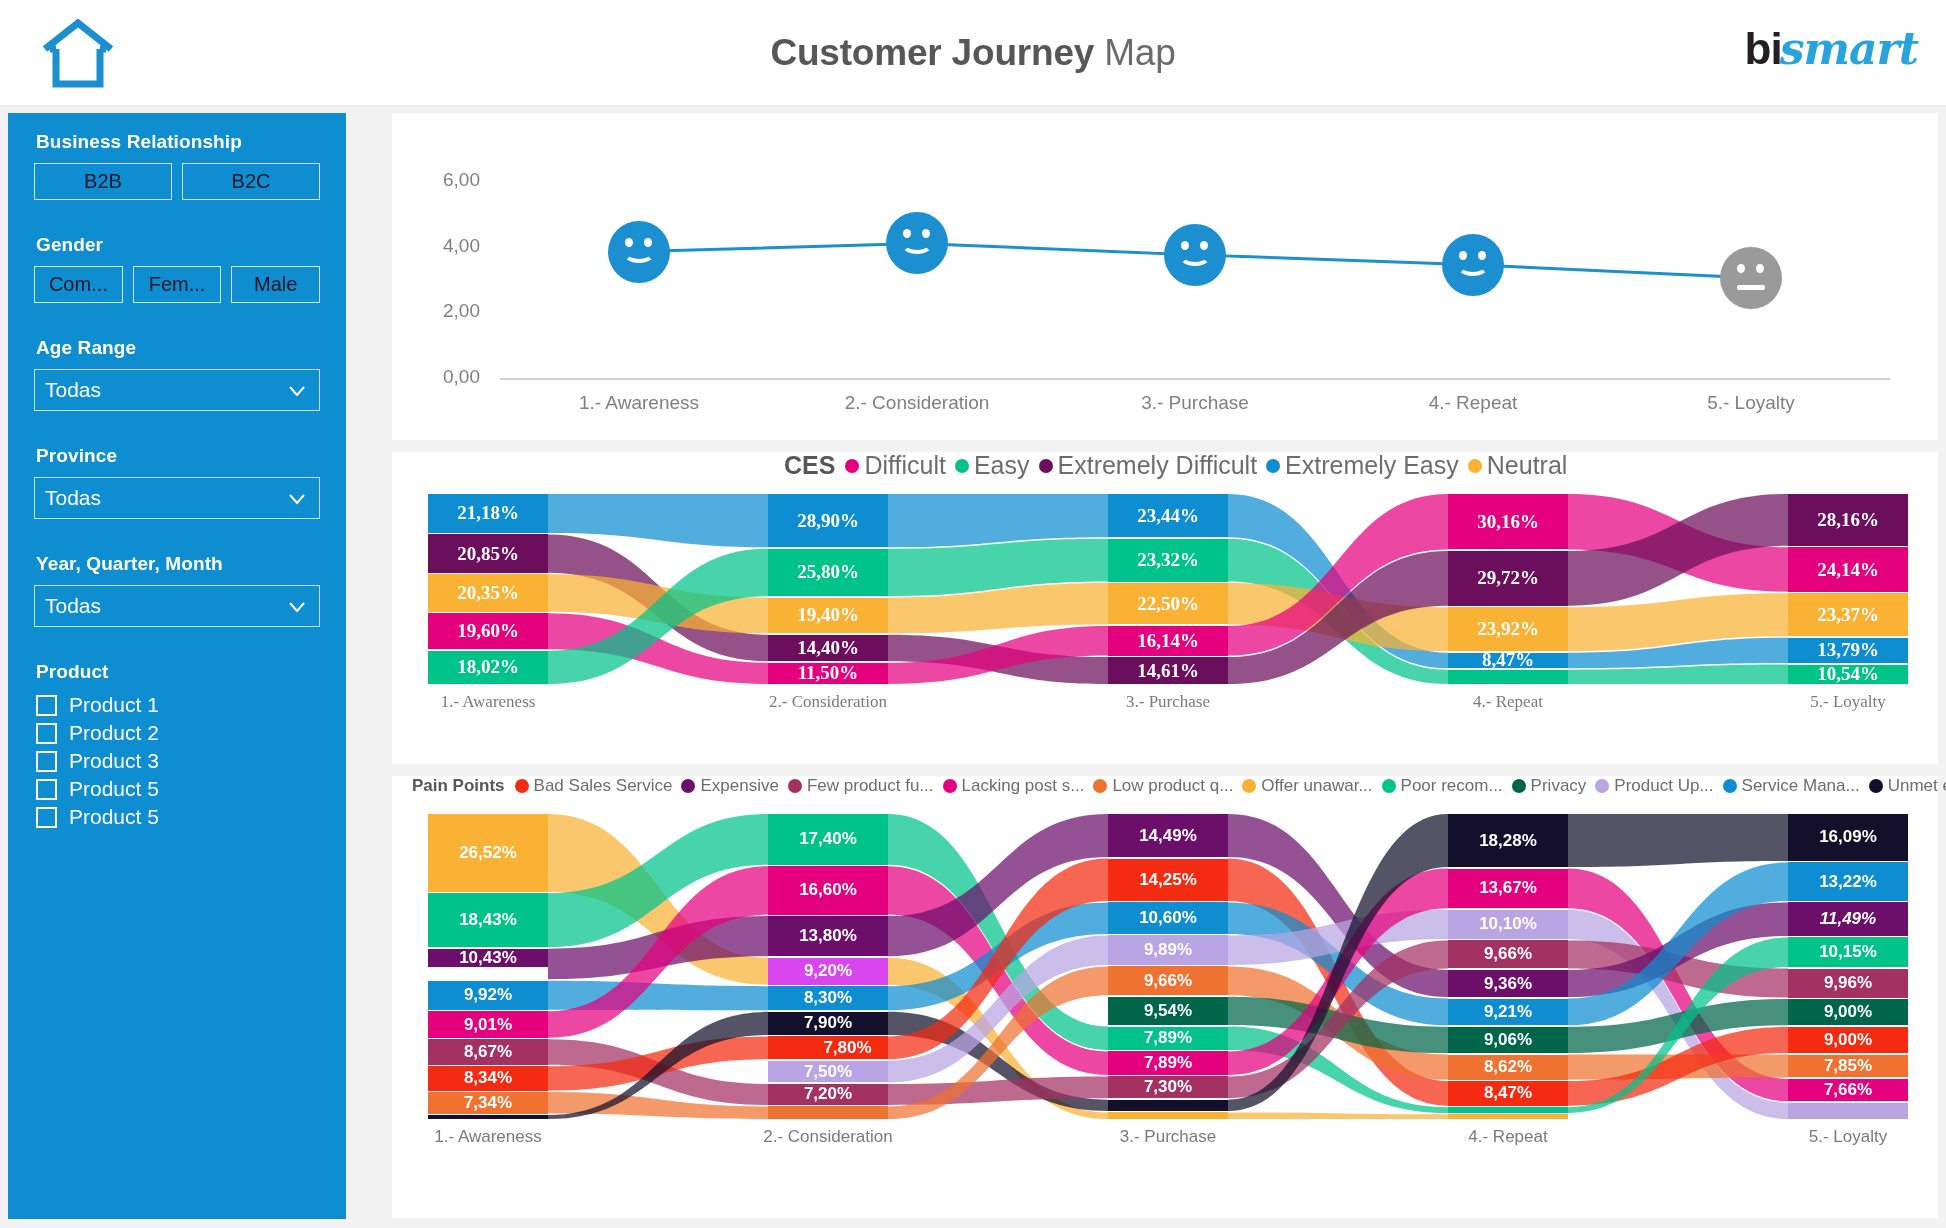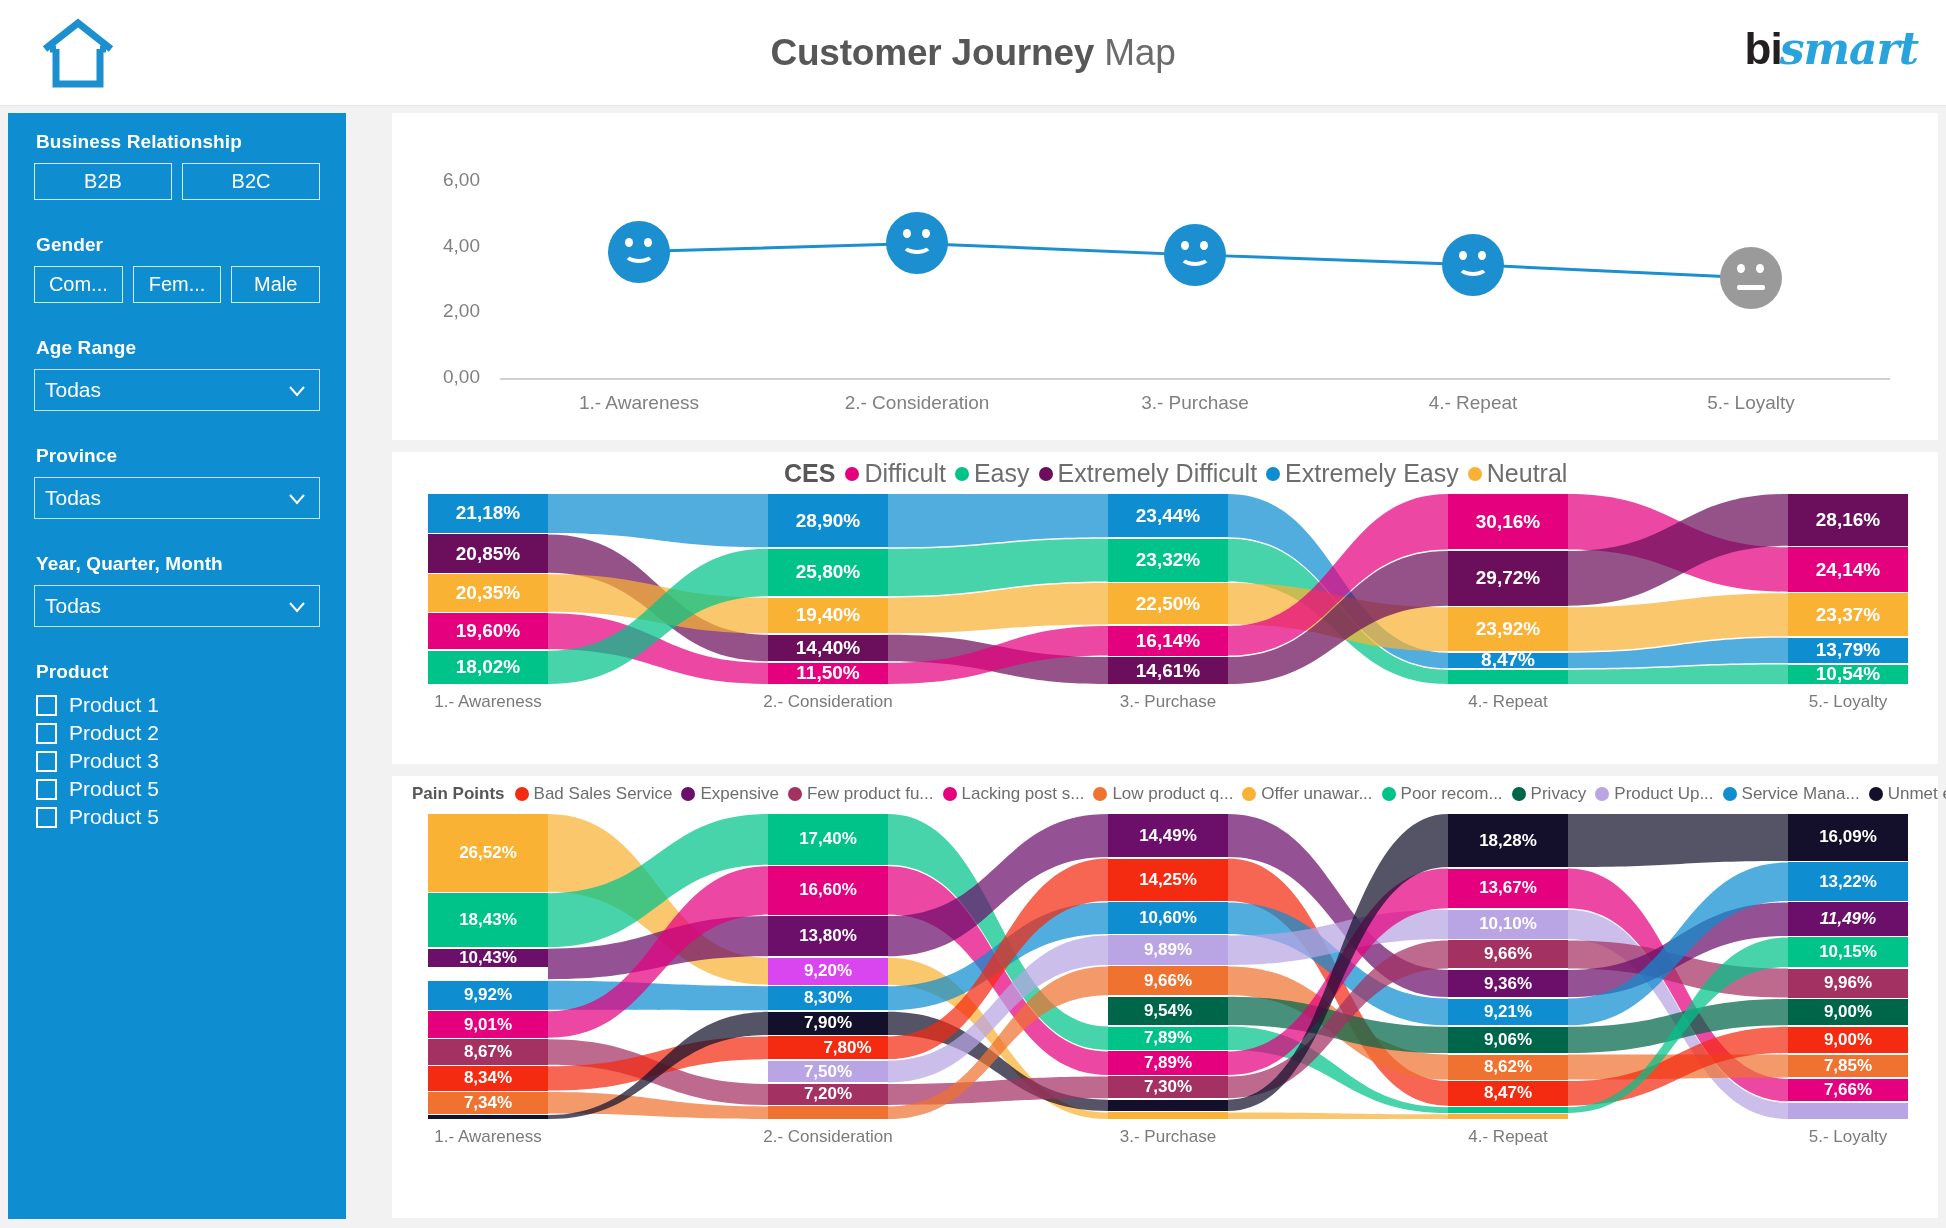--- a/index.html
+++ b/index.html
@@ -39,21 +39,21 @@
   
   .sidebar {
     position:absolute; left:8px; top:113px; width:338px; height:1106px;
     background:#0e8ed0; color:#ffffff;
     padding:18px 26px 0 26px;
   }
   .f-label { font-size:19px; font-weight:700; margin:0 0 10px 2px; letter-spacing:.1px; }
   .group { margin-bottom:34px; }
   .btn-row { display:flex; gap:10px; }
   .pill {
-    flex:1; border:1px solid #cfe9f8; background:transparent; color:#ffffff;
+    flex:1; border:1px solid #cfe9f8; background:transparent; color:#0f172a;
     font-size:20px; text-align:center; padding:6px 4px 7px 4px; line-height:1.1;
     white-space:nowrap; overflow:hidden; text-overflow:ellipsis;
     font-family:"Liberation Sans", sans-serif;
   }
   .combo {
     position:relative; border:1px solid #bfe2f6; height:42px;
     display:flex; align-items:center; padding:0 10px;
     font-size:21px; color:#ffffff;
   }
   .combo .chev { position:absolute; right:12px; top:11px; width:20px; height:20px; }
@@ -91,21 +91,21 @@
   .sankey { position:absolute; }
   .node {
     position:absolute; display:flex; align-items:center; justify-content:center;
     color:#ffffff; font-weight:700; overflow:hidden; white-space:nowrap;
   }
   .stage-lab {
     position:absolute; font-size:17px; color:#7a7a7a; text-align:center; width:240px;
   }
 
   
-  .legend { position:absolute; display:flex; align-items:center; flex-wrap:nowrap;margin-top:8px; }
+  .legend { position:absolute; display:flex; align-items:center; flex-wrap:nowrap; }
   .legend .lg-title { font-weight:700; color:#575757; margin-right:10px; white-space:nowrap; }
   .legend .item { display:flex; align-items:center; margin-right:9px; white-space:nowrap; }
   .legend .dot { width:14px; height:14px; border-radius:50%; margin-right:5px; flex:none; }
   .legend .ltext { color:#6d6d6d; }
   #legend-ces { left:392px; top:-1px; font-size:25px; }
   #legend-pain { left:20px; top:0; font-size:17px; }
 
   .scroll-stub { position:absolute; left:0; top:0; width:8px; height:1228px; background:#f2f2f2; }
   .bottombar { position:absolute; left:0; top:1218px; width:1946px; height:10px; background:#f2f2f2; }
 </style>
@@ -277,21 +277,21 @@
           <span class="item">
             <span class="dot" style="background:#0e8ed0;"></span>
             <span class="ltext">Extremely Easy</span>
           </span>
           <span class="item">
             <span class="dot" style="background:#f9b233;"></span>
             <span class="ltext">Neutral</span>
           </span>
         </span>
     </div>
-    <div class="sankey" id="sankey-ces" style="left:36px; top:42px; width:1480px; height:230px;">
+    <div class="sankey" id="sankey-ces" style="left:36px; top:42px; width:1480px; height:230px;font-family:Liberation Serif, serif;">
         <svg width="1480" height="190" style="position:absolute;left:0;top:0;">
           <path d="M 120 0 C 230 0, 230 0, 340 0 L 340 53.175999999999995 C 230 53.175999999999995, 230 38.971199999999996, 120 38.971199999999996 Z" fill="#0e8ed0" fill-opacity="0.72"></path>
           <path d="M 120 40.471199999999996 C 230 40.471199999999996, 230 140.844, 340 140.844 L 340 167.34 C 230 167.34, 230 78.8352, 120 78.8352 Z" fill="#6b0f5c" fill-opacity="0.72"></path>
           <path d="M 120 80.3352 C 230 80.3352, 230 103.648, 340 103.648 L 340 139.344 C 230 139.344, 230 117.7792, 120 117.7792 Z" fill="#f9b233" fill-opacity="0.72"></path>
           <path d="M 120 119.2792 C 230 119.2792, 230 168.84, 340 168.84 L 340 190 C 230 190, 230 155.3432, 120 155.3432 Z" fill="#e5007e" fill-opacity="0.72"></path>
           <path d="M 120 156.8432 C 230 156.8432, 230 54.675999999999995, 340 54.675999999999995 L 340 102.148 C 230 102.148, 230 190, 120 190 Z" fill="#00c389" fill-opacity="0.72"></path>
           <path d="M 460 0 C 570 0, 570 0, 680 0 L 680 43.125287471252875 C 570 43.125287471252875, 570 53.175999999999995, 460 53.175999999999995 Z" fill="#0e8ed0" fill-opacity="0.72"></path>
           <path d="M 460 54.675999999999995 C 570 54.675999999999995, 570 44.625287471252875, 680 44.625287471252875 L 680 87.52979702029796 C 570 87.52979702029796, 570 102.148, 460 102.148 Z" fill="#00c389" fill-opacity="0.72"></path>
           <path d="M 460 103.648 C 570 103.648, 570 89.02979702029796, 680 89.02979702029796 L 680 130.42565743425655 C 570 130.42565743425655, 570 139.344, 460 139.344 Z" fill="#f9b233" fill-opacity="0.72"></path>
           <path d="M 460 140.844 C 570 140.844, 570 163.12028797120286, 680 163.12028797120286 L 680 189.99999999999997 C 570 189.99999999999997, 570 167.34, 460 167.34 Z" fill="#6b0f5c" fill-opacity="0.72"></path>

